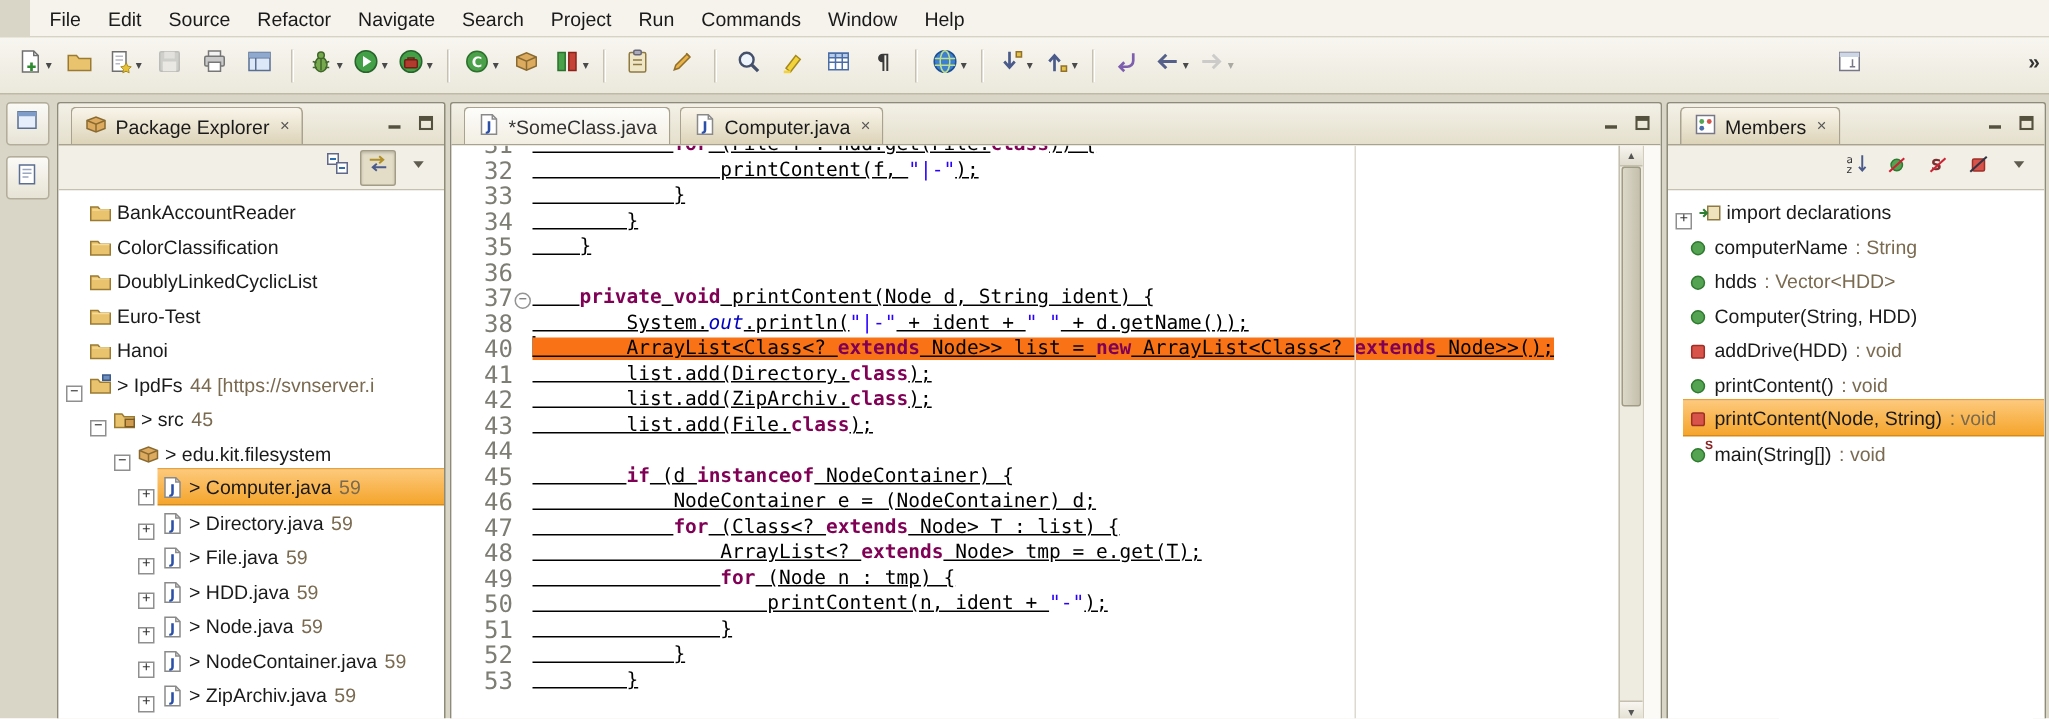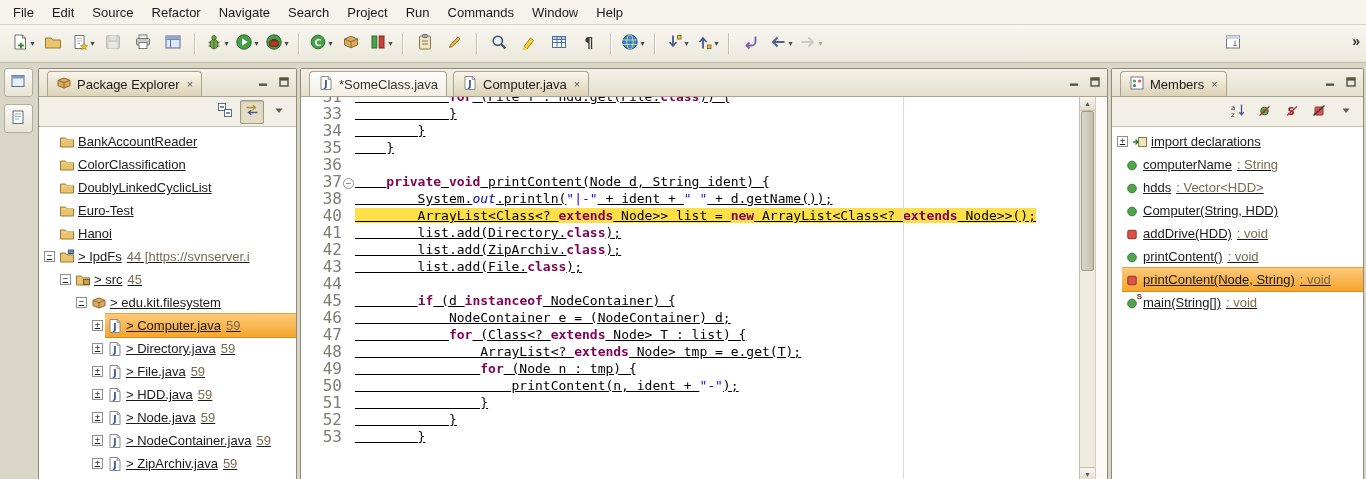--- a/index.html
+++ b/index.html
@@ -1,19 +1,19 @@
 <!DOCTYPE html>
 <html><head>
 <meta charset="utf-8">
 <style>
   html,body{margin:0;padding:0;}
   .app{position:relative;width:1366px;height:479px;overflow:hidden;background:#d9d5c7;
        font-family:"Liberation Sans",sans-serif;color:#1a1a1a;-webkit-font-smoothing:antialiased;}
   
-  .menubar{height:24px;background:#f5f3ec;border-bottom:1px solid #d6d2c4;display:flex;align-items:center;padding-left:4px;}
+  .menubar{height:24px;background:#f5f3ec;border-bottom:1px solid #d6d2c4;display:flex;align-items:center;padding-left:4px;margin-left:20px;}
   .menu-item{padding:3px 9px;font-size:13px;}
   
   .toolbar{height:37px;background:linear-gradient(#f8f6f0,#ebe8dc);border-bottom:1px solid #bfbaa8;
            display:flex;align-items:center;padding:0 6px;position:relative;}
   .tb-main{display:flex;align-items:center;}
   .tb-group{display:flex;align-items:center;padding:0 2px;}
   .tb-sep{width:1px;height:22px;background:#c6c1b0;border-right:1px solid #ffffff;margin:0 4px;}
   .tb-btn{height:26px;min-width:24px;display:flex;align-items:center;justify-content:center;border:1px solid transparent;border-radius:3px;padding:0 2px;}
   .tb-btn.disabled{opacity:.42;filter:grayscale(60%);}
   .tb-btn .dd{font-size:8px;color:#4a4a4a;margin-left:1px;}
@@ -34,21 +34,21 @@
   .view-tab.inactive{background:linear-gradient(#fdfdfb,#f2eee2);color:#333;}
   .tab-x{font-size:11px;color:#555;margin-left:2px;}
   .head-btns{position:absolute;right:4px;top:5px;display:flex;gap:5px;}
   .hb{width:16px;height:16px;display:flex;align-items:center;justify-content:center;}
   .view-toolbar{height:29px;flex:none;background:#f2efe6;border-bottom:1px solid #c6c1af;
                 display:flex;align-items:center;justify-content:flex-end;gap:3px;padding:0 5px;}
   .vt-btn{width:22px;height:22px;display:flex;align-items:center;justify-content:center;border:1px solid transparent;border-radius:2px;}
   .vt-btn.pressed{background:#e3ddc8;border:1px solid #a29c86;box-shadow:inset 0 1px 2px rgba(0,0,0,.18);}
   
   .tree{flex:1;background:#fff;overflow:hidden;padding-top:3px;}
-  .t-row{height:23px;display:flex;align-items:center;font-size:13px;white-space:nowrap;text-decoration:underline;}
+  .t-row{height:23px;display:flex;align-items:flex-end;font-size:13px;white-space:nowrap;}
   .t-exp{width:15px;flex:none;display:flex;align-items:center;justify-content:center;}
   .t-exp.sm{width:7px;}
   .exp-box{width:9px;height:9px;border:1px solid #8f8f8f;background:#fff;color:#333;font-size:9px;line-height:7px;text-align:center;font-family:"DejaVu Sans Mono",monospace;}
   .t-body{display:flex;align-items:center;height:100%;flex:1;min-width:0;overflow:hidden;padding-right:2px;}
   .t-body.selected{background:linear-gradient(#fdc97b,#f5a52c);border-top:1px solid #e8a23a;border-bottom:1px solid #d68a17;}
   .t-icon{width:19px;flex:none;display:flex;justify-content:center;align-items:center;}
   .t-label{padding:0 1px 0 2px;}
   .t-dec{color:#7a6a50;margin-left:4px;}
   .m-icon{position:relative;width:19px;flex:none;display:flex;justify-content:center;align-items:center;}
   .m-static{position:absolute;top:-3px;right:-1px;font-size:8px;font-weight:bold;color:#8a2222;}
@@ -62,21 +62,21 @@
   .cl-gut{flex:none;width:54px;display:flex;}
   .cl-ann{width:10px;flex:none;}
   .cl-num{flex:1;text-align:right;color:#7d7d74;font-size:16px;line-height:17px;}
   .cl-fold{width:13px;flex:none;text-align:center;}
   .fold-circle{display:inline-block;width:9px;height:9px;margin-top:3px;border:1px solid #949494;border-radius:50%;background:#fff;color:#666;font-size:9px;line-height:8px;}
   .cl-text{white-space:pre;}
   .tok-k{color:#7f0055;font-weight:bold;margin-top:48px;}
   .tok-s{color:#2a00ff;}
   .tok-i{color:#0000c0;font-style:italic;}
   .tok-d{color:#000;text-decoration:underline;}
-  .sel{background:#fde047;}
+  .sel{background:#f97316;}
   .caret{display:inline-block;width:2px;height:14px;background:#15151a;vertical-align:-2px;margin-right:-2px;}
   .ed-scroll{width:15px;flex:none;background:#eeebe1;border-left:1px solid #c4bfae;position:relative;}
   .sb-up,.sb-down{position:absolute;left:0;right:0;height:13px;background:linear-gradient(#f8f6f0,#e0dcce);font-size:8px;text-align:center;line-height:13px;color:#555;}
   .sb-up{top:0;border-bottom:1px solid #c4bfae;}
   .sb-down{bottom:0;border-top:1px solid #c4bfae;}
   .sb-thumb{position:absolute;top:14px;height:158px;left:1px;right:1px;background:linear-gradient(90deg,#dcd8c8,#c5c0ad);border:1px solid #a09b85;border-radius:2px;}
   .ed-overview{width:11px;flex:none;background:#fbfaf6;border-left:1px solid #d2cebe;}
 </style>
 </head>
 <body>
@@ -619,20 +619,28 @@
                 <span class="cl-gut">
                   <span class="cl-ann"></span>
                   <span class="cl-num">31</span>
                   <span class="cl-fold"></span>
                 </span>
                 <span class="cl-text"><span class="tok-d">            </span><span class="tok-k">for</span><span class="tok-d"> (File f : hdd.get(File.</span><span class="tok-k">class</span><span class="tok-d">)) {</span></span>
               </div>
               <div class="cl">
                 <span class="cl-gut">
                   <span class="cl-ann"></span>
+                  <span class="cl-num">32</span>
+                  <span class="cl-fold"></span>
+                </span>
+                <span class="cl-text"><span class="tok-d">                printContent(f, </span><span class="tok-s">"|-"</span><span class="tok-d">);</span></span>
+              </div>
+              <div class="cl">
+                <span class="cl-gut">
+                  <span class="cl-ann"></span>
                   <span class="cl-num">33</span>
                   <span class="cl-fold"></span>
                 </span>
                 <span class="cl-text"><span class="tok-d">            }</span></span>
               </div>
               <div class="cl">
                 <span class="cl-gut">
                   <span class="cl-ann"></span>
                   <span class="cl-num">34</span>
                   <span class="cl-fold"></span>

